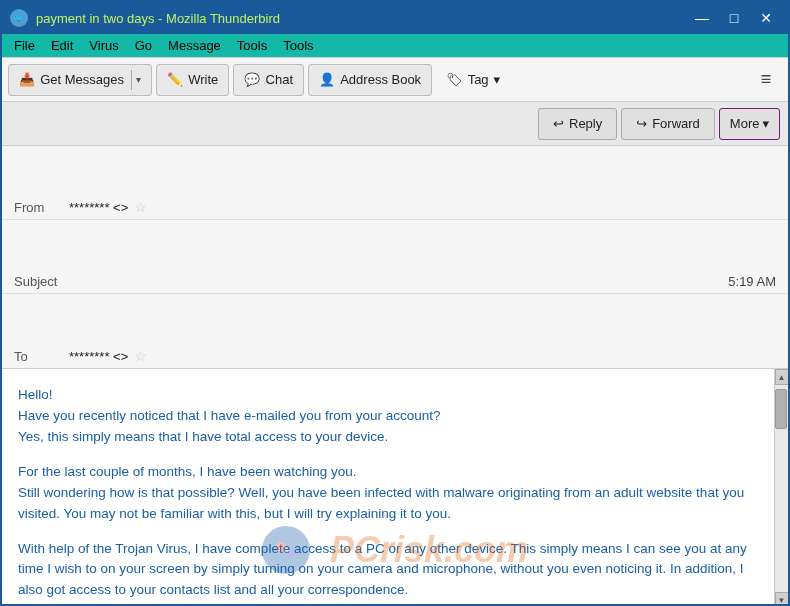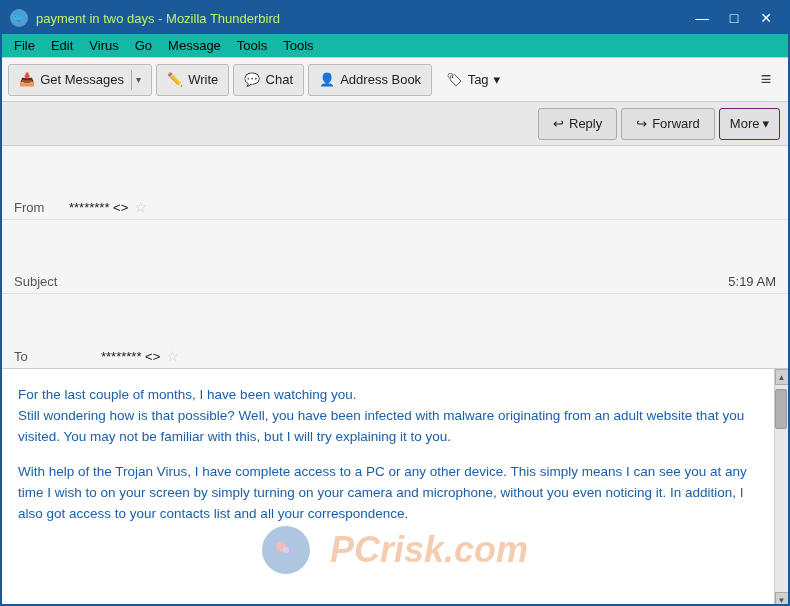--- a/index.html
+++ b/index.html
@@ -135,21 +135,21 @@
       border-bottom: 1px solid #ccc;
     }
     .header-row {
       display: flex;
       align-items: flex-end;
       padding: 4px 12px;
       min-height: 26px;
       border-bottom: 1px solid #e0e0e0;
       margin-top: 48px;
     }
-    .header-row:last-child { border-bottom: none; gap: 32px; }
+    .header-row:last-child { border-bottom: none; }
     .header-label { color: #555; font-size: 13px; width: 55px; flex-shrink: 0; }
     .header-value { font-size: 13px; color: #222; flex: 1; display: flex; align-items: center; gap: 6px; }
     .header-value.bold { font-weight: bold; font-size: 14px; }
     .header-time { margin-left: auto; color: #444; font-size: 13px; }
     .star-icon { color: #ccc; font-size: 14px; cursor: pointer; }
 
     
     .email-body-wrapper {
       position: relative;
       flex: 1;
@@ -329,20 +329,21 @@
       <span class="header-label">To</span>
       <span class="header-value">
         <span>******** &lt;&gt;</span>
         <span class="star-icon">☆</span>
       </span>
     </div>
   </div>
 
   <div class="email-body-wrapper">
     <div class="email-body">
+      <p>Hello!<br>Have you recently noticed that I have e-mailed you from your account?<br>Yes, this simply means that I have total access to your device.</p>
       <p>For the last couple of months, I have been watching you.<br>Still wondering how is that possible? Well, you have been infected with malware originating from an adult website that you visited. You may not be familiar with this, but I will try explaining it to you.</p>
       <p>With help of the Trojan Virus, I have complete access to a PC or any other device. This simply means I can see you at any time I wish to on your screen by simply turning on your camera and microphone, without you even noticing it. In addition, I also got access to your contacts list and all your correspondence.</p>
 
       <div class="watermark">
         <div class="watermark-logo">
           <svg width="30" height="30" viewBox="0 0 30 30">
             <circle cx="15" cy="15" r="14" fill="#1a5fa8"></circle>
             <circle cx="10" cy="12" r="5" fill="#e04040"></circle>
             <circle cx="20" cy="18" r="4" fill="#4040d0"></circle>
             <circle cx="15" cy="15" r="3" fill="#a0a0a0" opacity="0.7"></circle>

